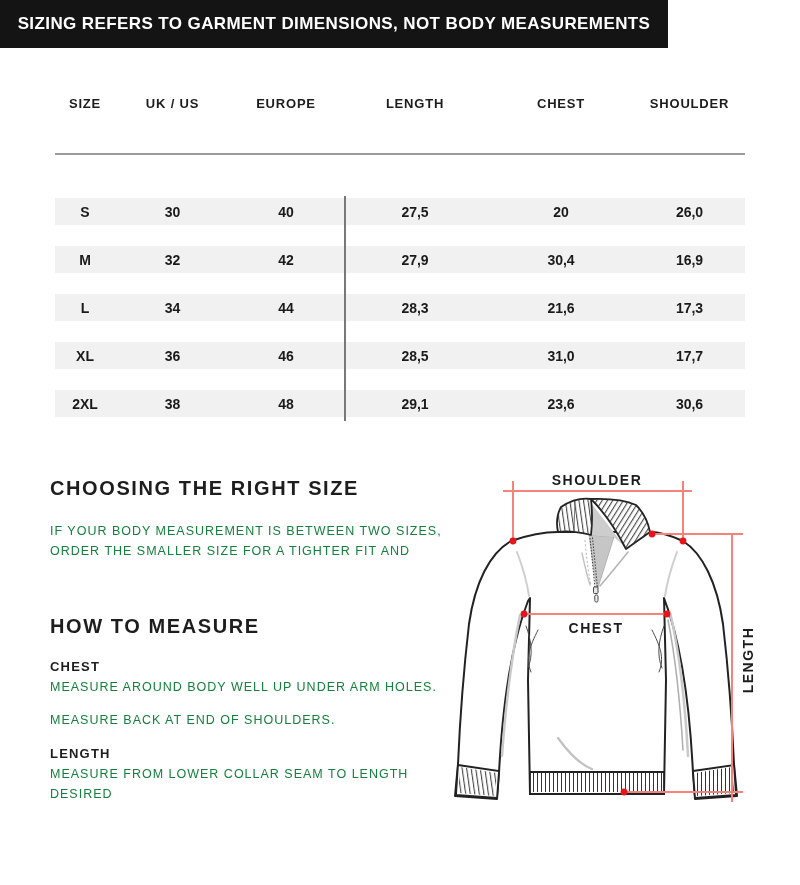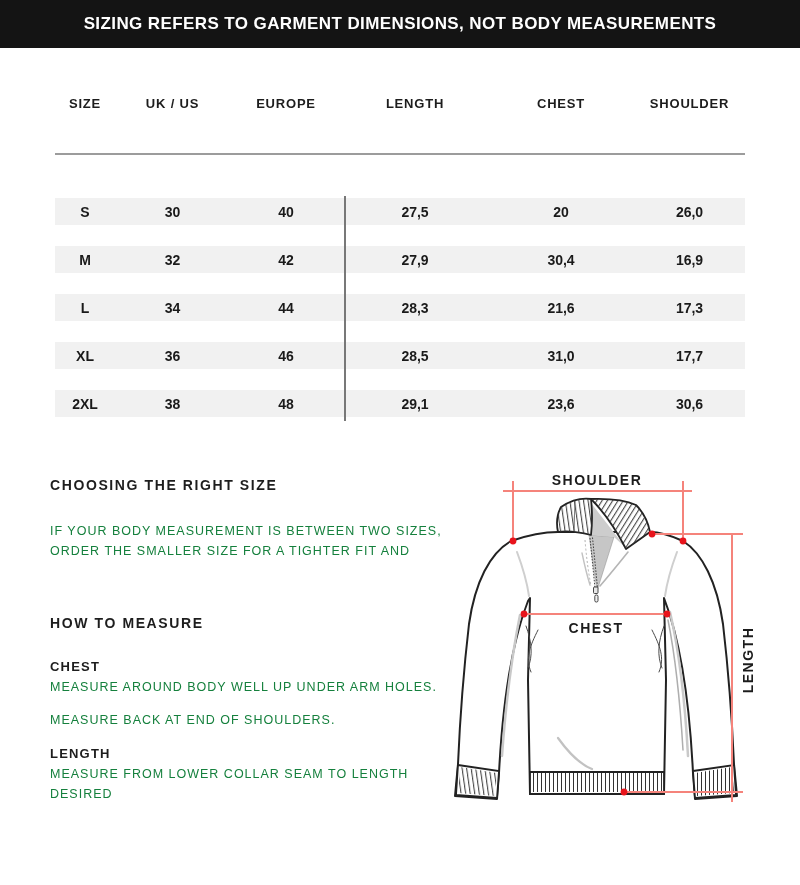--- a/index.html
+++ b/index.html
@@ -1,35 +1,35 @@
 <!DOCTYPE html>
 <html><head>
 <meta charset="utf-8">
 <style>
   html,body{margin:0;padding:0;background:#fff}
   body{width:800px;height:885px;position:relative;overflow:hidden;
        font-family:"Liberation Sans","DejaVu Sans",sans-serif;color:#1d1d1d;}
 
   
-  .banner{position:absolute;left:0;top:0;width:800px;height:48px;background:#141414;
+  .banner{position:absolute;left:0;top:0;width:668px;height:48px;background:#141414;
           display:flex;align-items:center;justify-content:center;}
   .banner span{color:#ffffff;font-weight:bold;font-size:17px;letter-spacing:.4px;white-space:nowrap;}
 
   
   .t-head{position:absolute;left:55px;top:90px;width:690px;height:26px;
           display:grid;grid-template-columns:60px 115px 112px 146px 146px 111px;align-items:center;}
   .th{text-align:center;font-weight:bold;font-size:13px;letter-spacing:.8px;}
   .t-rule{position:absolute;left:55px;top:153px;width:690px;height:2px;background:#9c9c9c;}
   .trow{position:absolute;left:55px;width:690px;height:27px;background:#f1f1f1;
         display:grid;grid-template-columns:60px 115px 112px 146px 146px 111px;align-items:center;}
   .td{text-align:center;font-weight:bold;font-size:14px;color:#1a1a1a;}
   .t-div{position:absolute;left:344px;top:196px;width:2px;height:225px;background:#787878;}
 
   
-  .h1{position:absolute;left:50px;font-weight:bold;font-size:14px;letter-spacing:1.6px;white-space:nowrap;}
+  .h1{position:absolute;left:50px;font-weight:bold;font-size:20px;letter-spacing:1.6px;white-space:nowrap;}
   .para{position:absolute;left:50px;}
   .bodyline{font-size:12.5px;letter-spacing:1px;line-height:20px;white-space:nowrap;color:#15803d;}
   .m-items{position:absolute;left:50px;top:656px;}
   .m-item{margin-bottom:13px;}
   .m-label{font-weight:bold;font-size:13px;letter-spacing:1.2px;line-height:21px;}
 
   
   .diagram{position:absolute;left:440px;top:460px;width:350px;height:425px;}
   .dlabel{font-weight:bold;font-size:14px;letter-spacing:1.5px;fill:#1c1c1c;
           font-family:"Liberation Sans","DejaVu Sans",sans-serif;}

